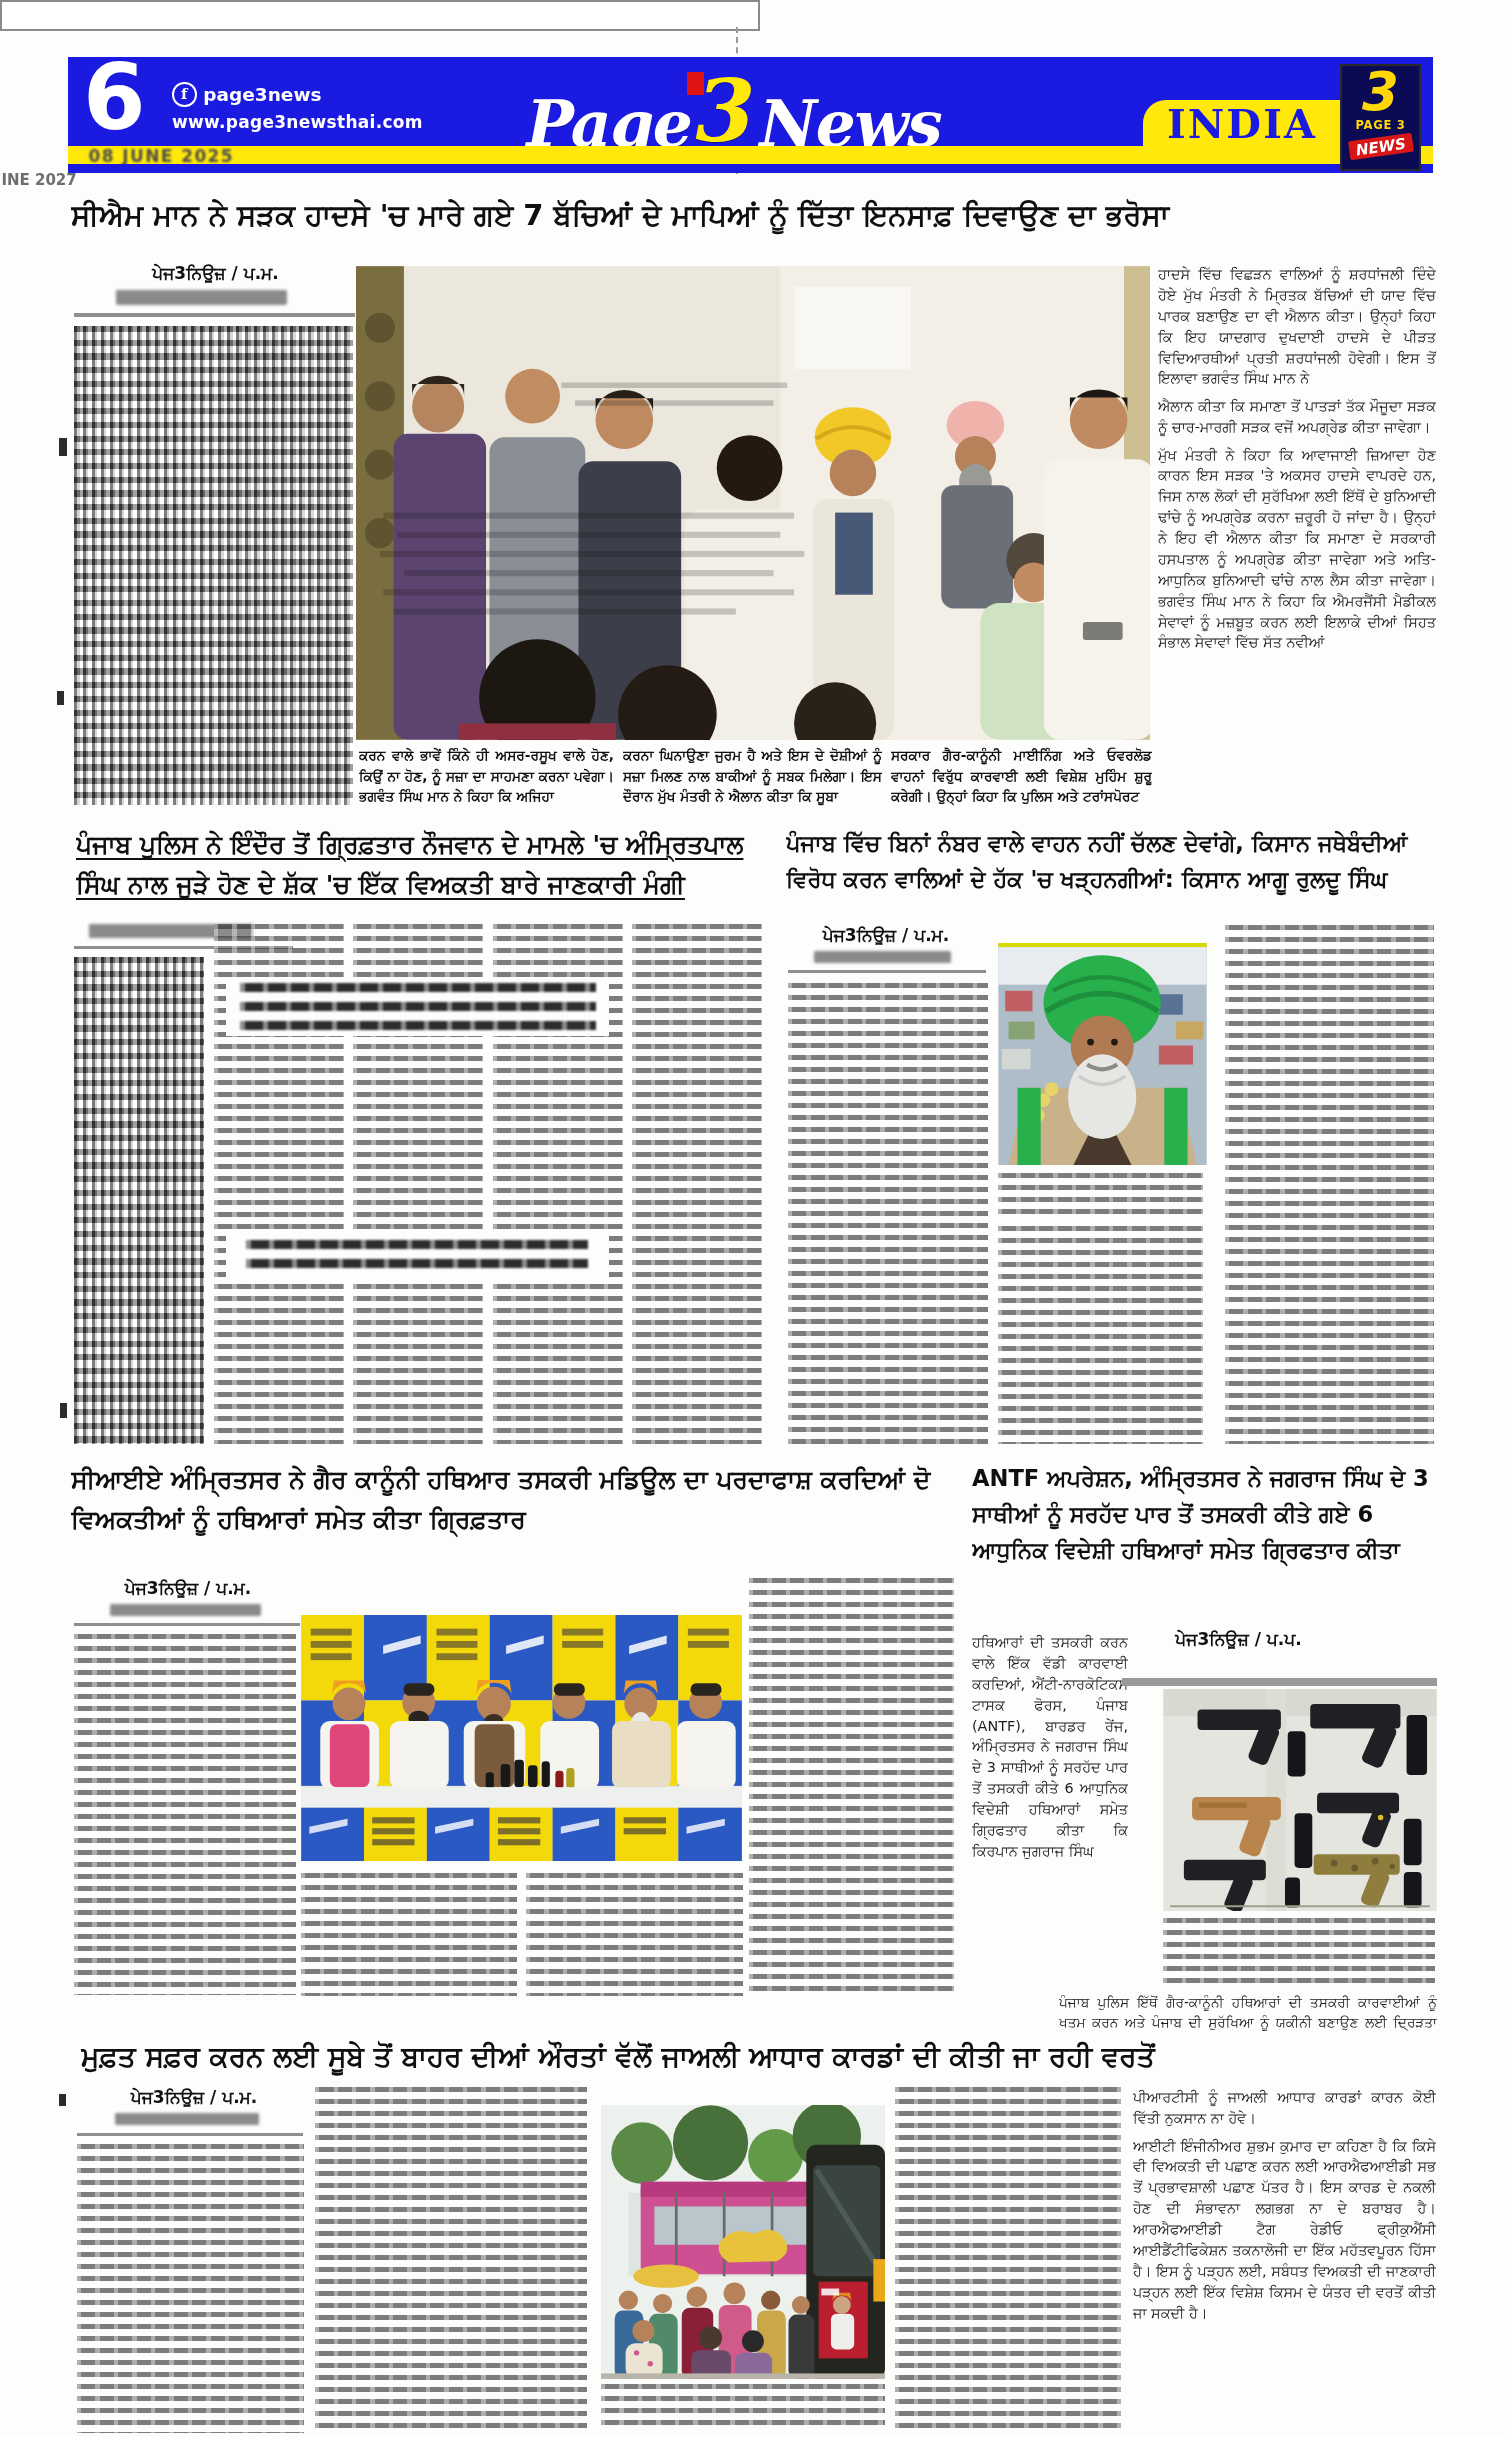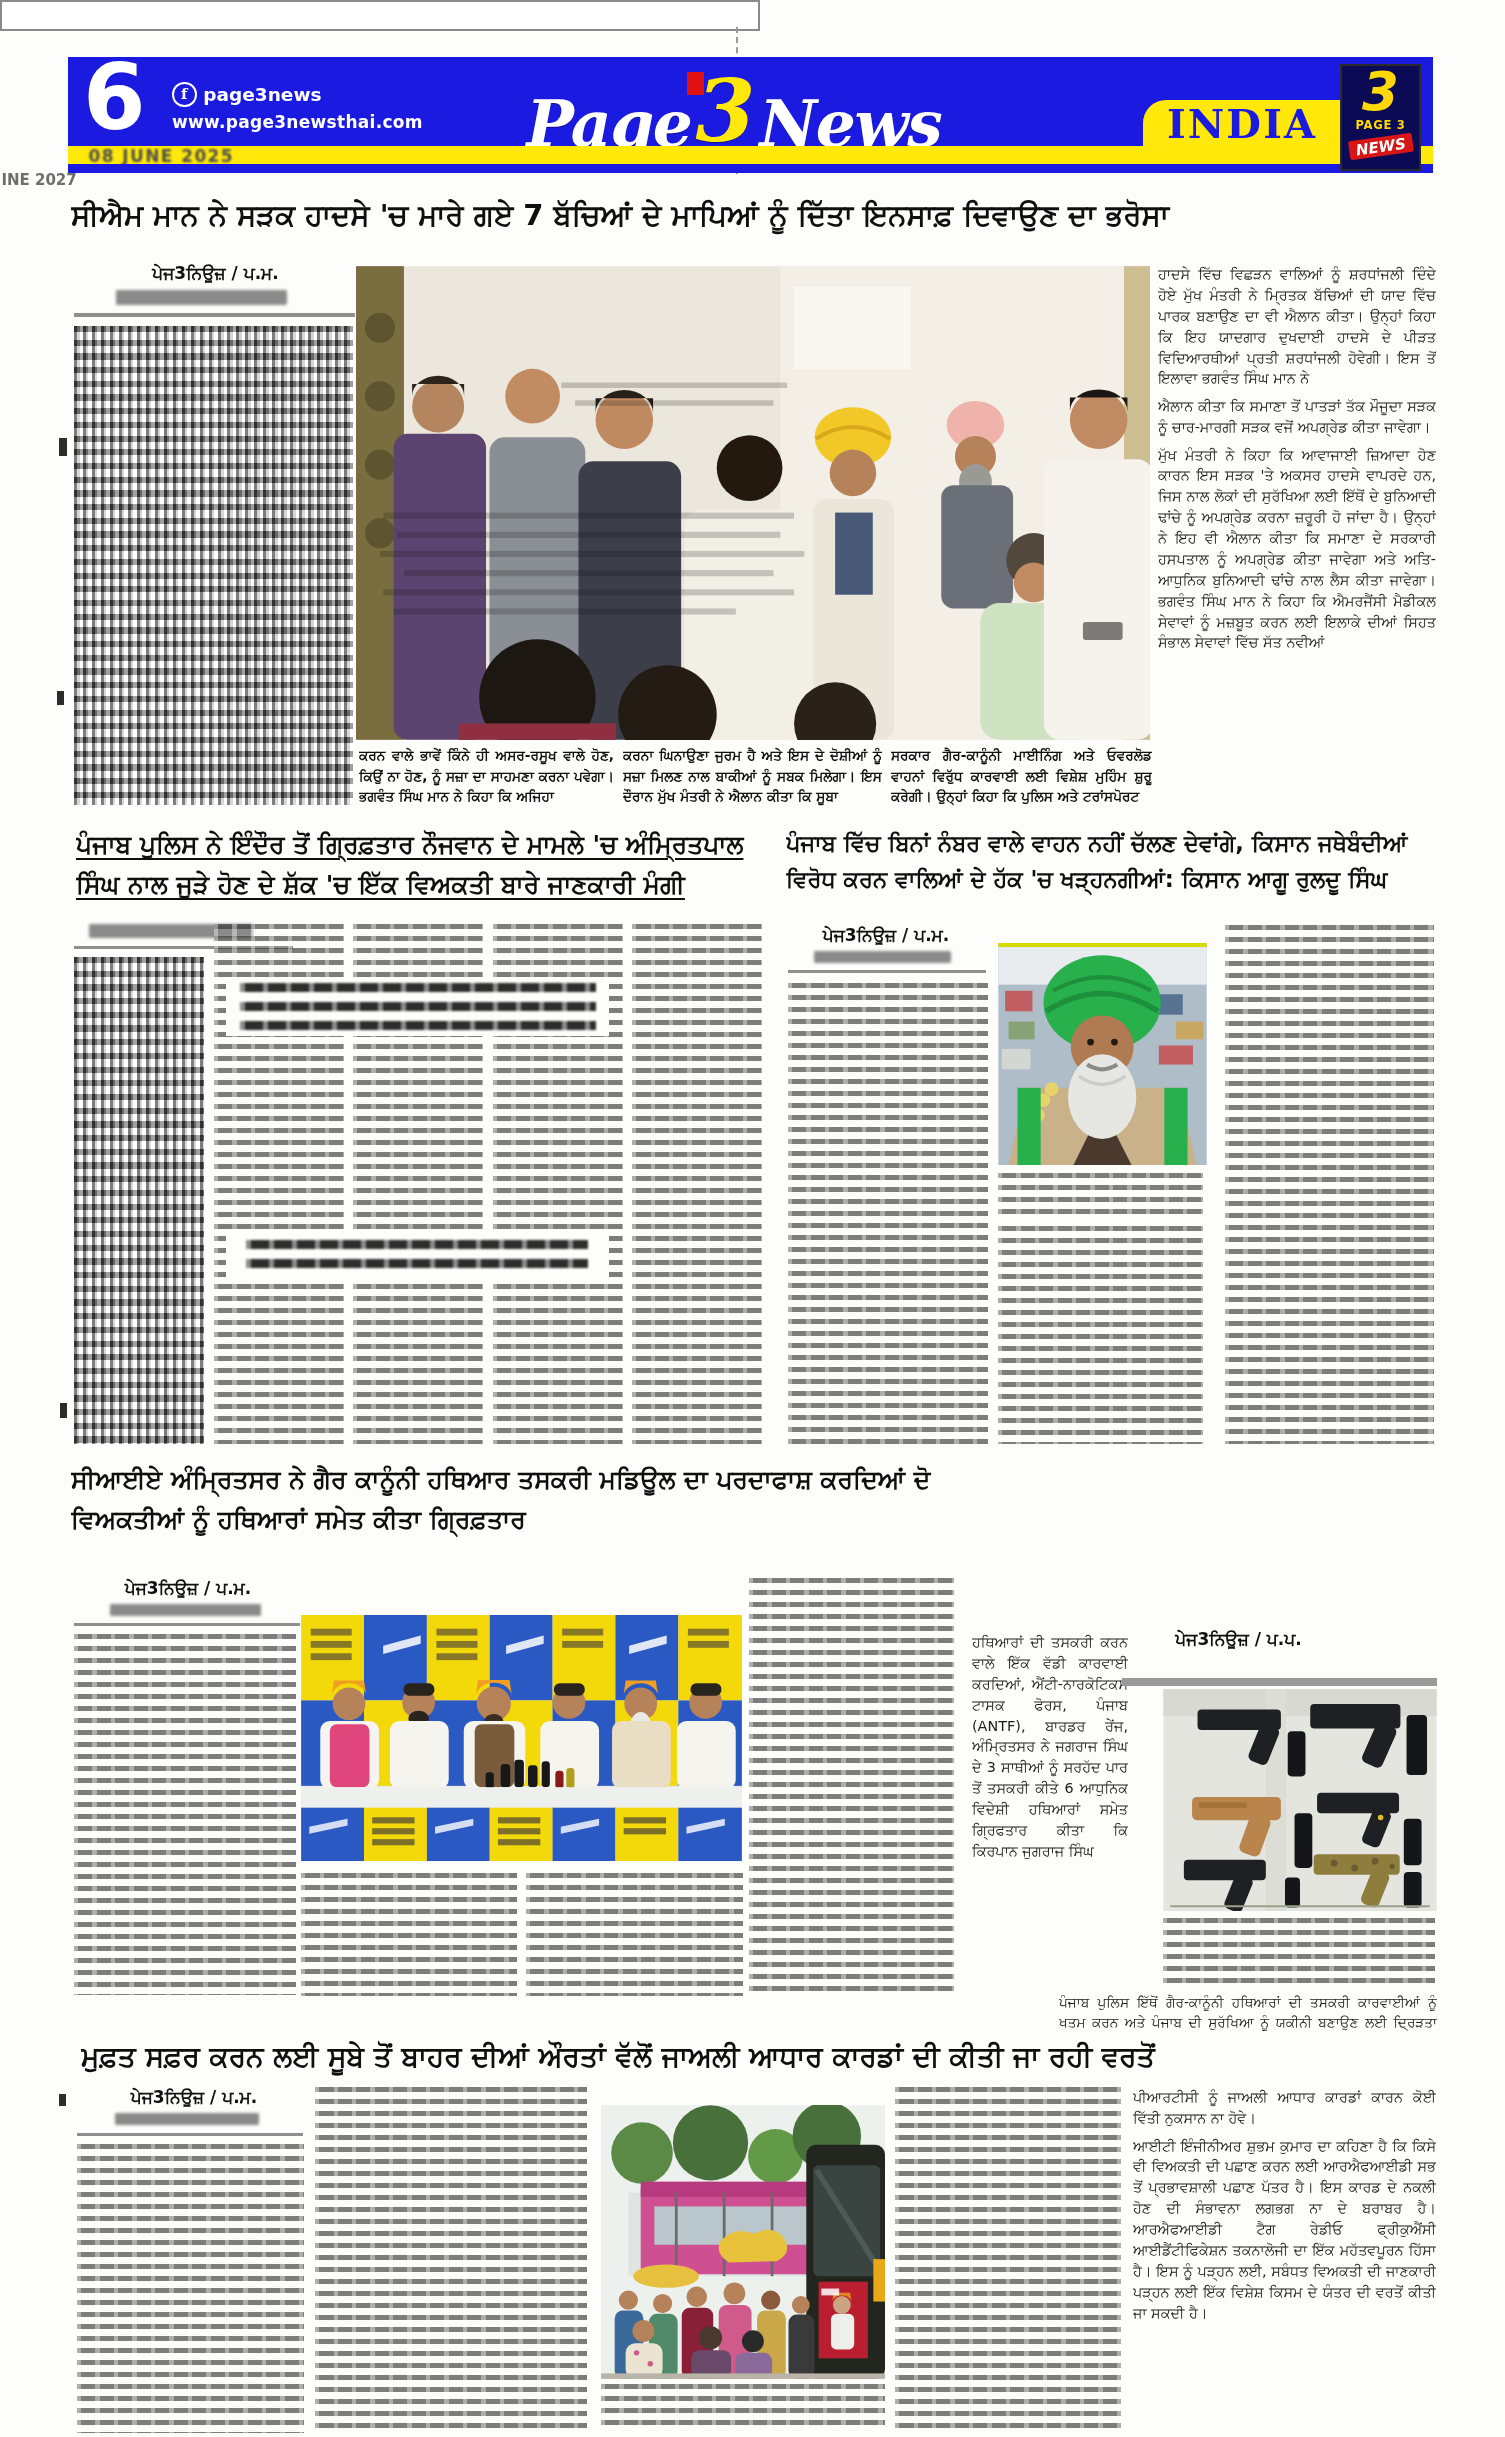--- a/index.html
+++ b/index.html
@@ -228,20 +228,21 @@
       <circle cx="170" cy="145" r="5" fill="#241a12"></circle>
     <ellipse cx="152" cy="225" rx="50" ry="62" fill="#e6e6e2"></ellipse>
     <path d="M118 195 q34 24 68 0" stroke="#cccccc" stroke-width="5" fill="none"></path>
     <path d="M130 178 q22 14 44 0" stroke="#8a8a86" stroke-width="6" fill="none"></path>
   </svg>
   <div class="abs linescol" style="left:998px;top:1173px;width:205px;height:42px;"></div>
   <div class="abs linescol" style="left:998px;top:1226px;width:205px;height:218px;"></div>
   <div class="abs linescol" style="left:1225px;top:925px;width:209px;height:519px;"></div>
 
   <div class="abs headline h-l" style="left:71px;top:1460px;width:883px;height:85px;">ਸੀਆਈਏ ਅੰਮ੍ਰਿਤਸਰ ਨੇ ਗੈਰ ਕਾਨੂੰਨੀ ਹਥਿਆਰ ਤਸਕਰੀ ਮਡਿਊਲ ਦਾ ਪਰਦਾਫਾਸ਼ ਕਰਦਿਆਂ ਦੋ ਵਿਅਕਤੀਆਂ ਨੂੰ ਹਥਿਆਰਾਂ ਸਮੇਤ ਕੀਤਾ ਗ੍ਰਿਫ਼ਤਾਰ</div>
+  <div class="abs headline h-m" style="left:972px;top:1460px;width:465px;height:145px;">ANTF ਅਪਰੇਸ਼ਨ, ਅੰਮ੍ਰਿਤਸਰ ਨੇ ਜਗਰਾਜ ਸਿੰਘ ਦੇ 3 ਸਾਥੀਆਂ ਨੂੰ ਸਰਹੱਦ ਪਾਰ ਤੋਂ ਤਸਕਰੀ ਕੀਤੇ ਗਏ 6 ਆਧੁਨਿਕ ਵਿਦੇਸ਼ੀ ਹਥਿਆਰਾਂ ਸਮੇਤ ਗ੍ਰਿਫਤਾਰ ਕੀਤਾ</div>
 
   <div class="abs byline" style="left:75px;top:1578px;width:226px;">ਪੇਜ3ਨਿਊਜ਼ / ਪ.ਮ.</div>
   <div class="abs blurbar" style="left:110px;top:1604px;width:151px;height:12.3px;"></div>
   <div class="abs rule" style="left:74px;top:1623px;width:226px;height:3.4px;"></div>
   <div class="abs linescol" style="left:74px;top:1634px;width:222px;height:361px;"></div>
 
   <svg class="abs" style="left:301px;top:1615px;" width="441" height="246" viewBox="0 0 645 360">
     <rect width="645" height="360" fill="#e8e8e2"></rect>
     <g>
       <rect x="0" y="0" width="92" height="125" fill="#f4d90a"></rect>

